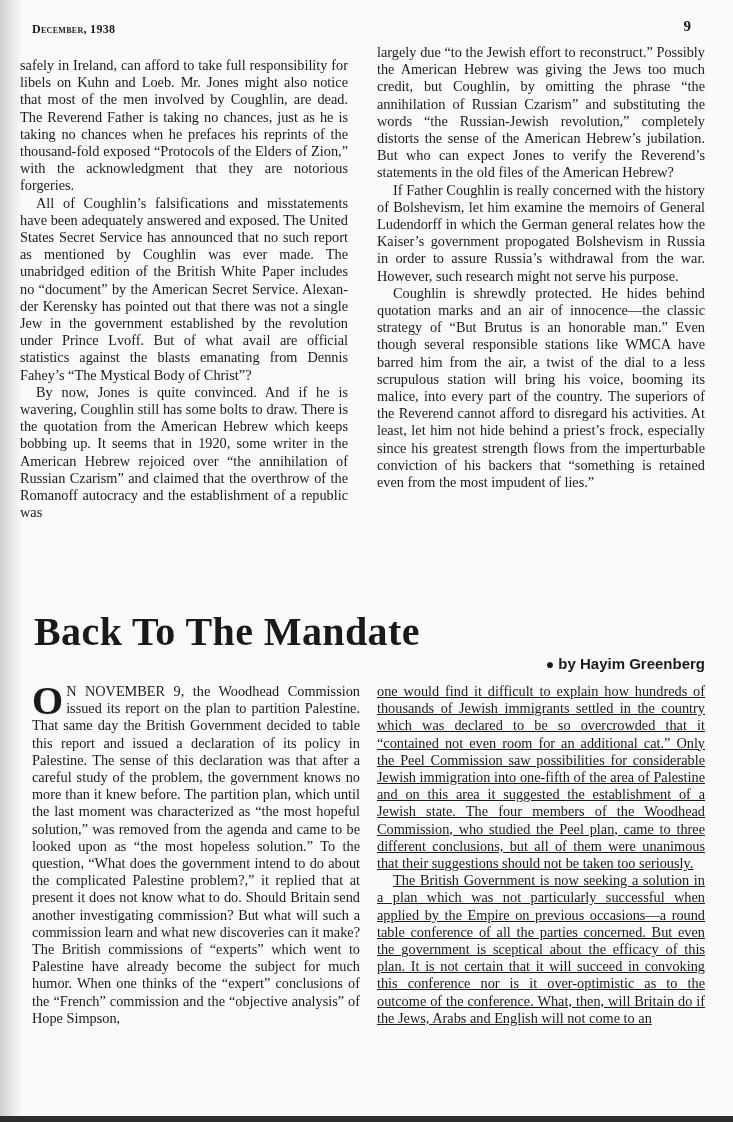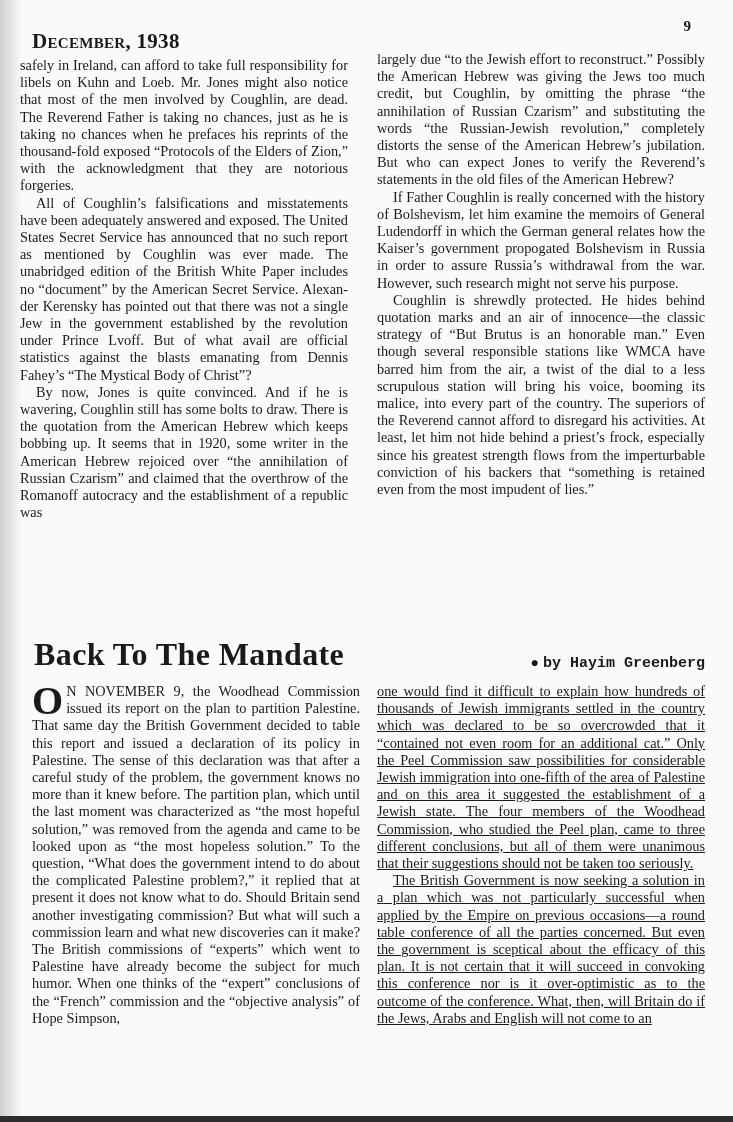--- a/index.html
+++ b/index.html
@@ -15,44 +15,44 @@
     background: linear-gradient(to right, #cfcfcf, rgba(250,250,248,0));
   }
   .bottom-bar {
     position: absolute; left: 0; right: 0; bottom: 0; height: 6px;
     background: #2e2e2e;
   }
   .header {
     position: absolute; top: 18px; left: 32px; right: 32px; height: 22px;
   }
   .header .date {
-    position: absolute; left: 0; top: 11px;
-    font-size: 21px; font-weight: bold; font-variant: small-caps; letter-spacing: 0.3px;
+    position: absolute; left: 0; top: 4px;
+    font-size: 12px; font-weight: bold; font-variant: small-caps; letter-spacing: 0.3px;
   }
   .header .pageno {
     position: absolute; right: 10px; top: 0;
     font-size: 15px; font-weight: bold;
   }
   .col {
     position: absolute;
     font-size: 14.3px; line-height: 17.2px;
     text-align: justify; hyphens: manual;
   }
   .col p { margin: 0; text-indent: 0; }
   .col p.indent { text-indent: 16px; }
   .col-top-left  { left: 20px;  top: 57px; width: 328px; }
-  .col-top-right { left: 377px; top: 51px; width: 328px; }
+  .col-top-right { left: 377px; top: 44px; width: 328px; }
   .headline {
-    position: absolute; left: 34px; top: 636px;
-    font-size: 32px; font-weight: bold; letter-spacing: 0.4px;
+    position: absolute; left: 34px; top: 608px;
+    font-size: 40px; font-weight: bold; letter-spacing: 0.4px;
     font-family: "Liberation Serif", "DejaVu Serif", serif;
   }
   .byline {
     position: absolute; right: 28px; top: 655px;
-    font-family: Liberation Mono, monospace;
+    font-family: Liberation Sans, sans-serif;
     font-size: 15px; font-weight: bold;
   }
   .byline .bullet { font-size: 14px; margin-right: 4px; }
   .col-bot-left  { left: 32px;  top: 683px; width: 328px; }
   .col-bot-right { left: 377px; top: 683px; width: 328px; text-decoration: underline; }
   .dropcap {
     float: left; font-size: 40px; line-height: 32px; font-weight: bold;
     margin: 2px 3px 0 0; padding: 0;
   }
   .col-bot-left p.lead-para { text-indent: 0; }

